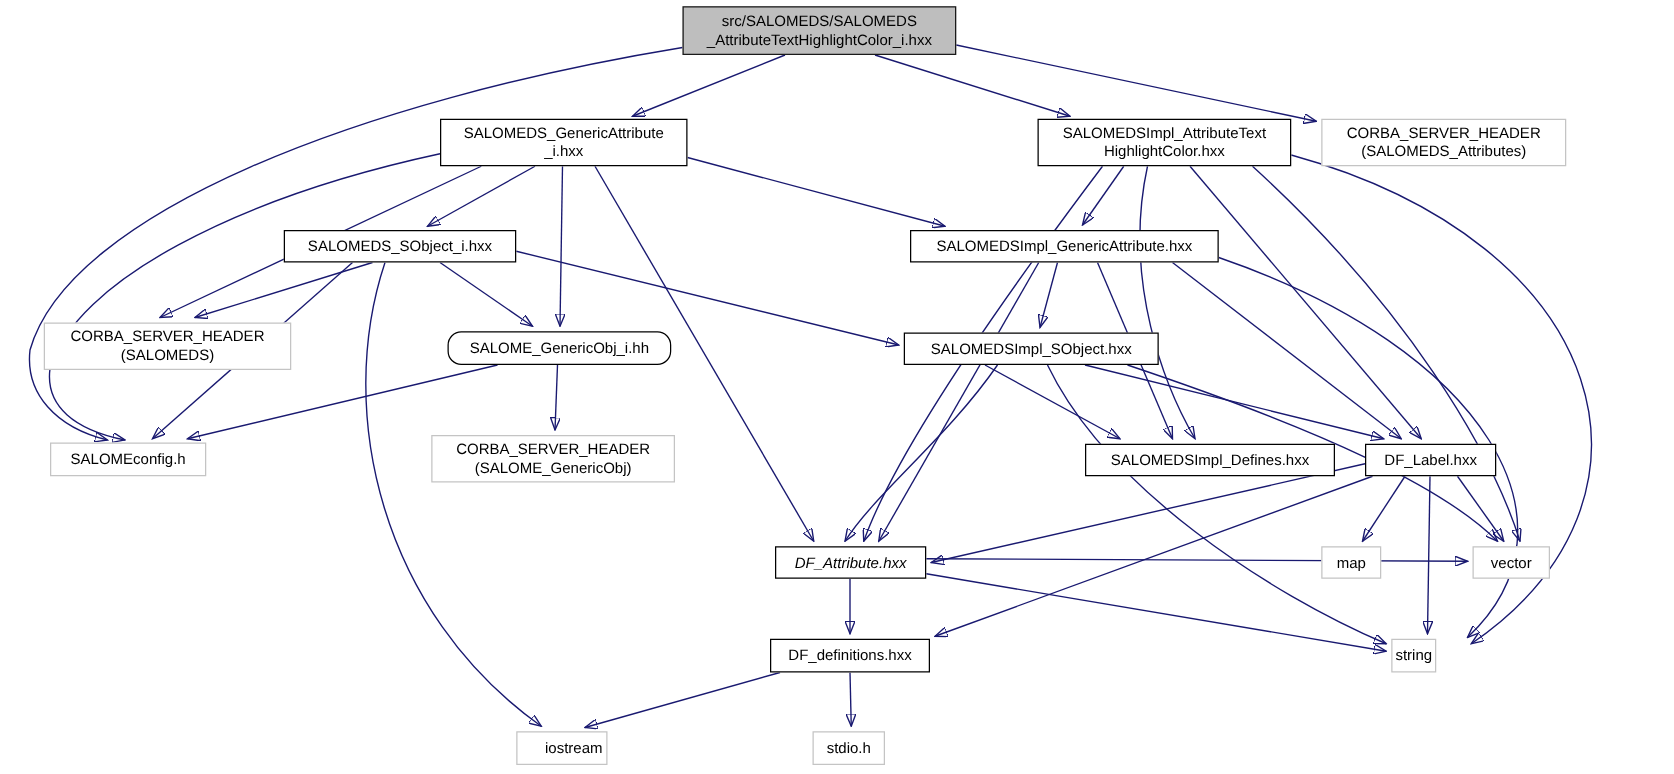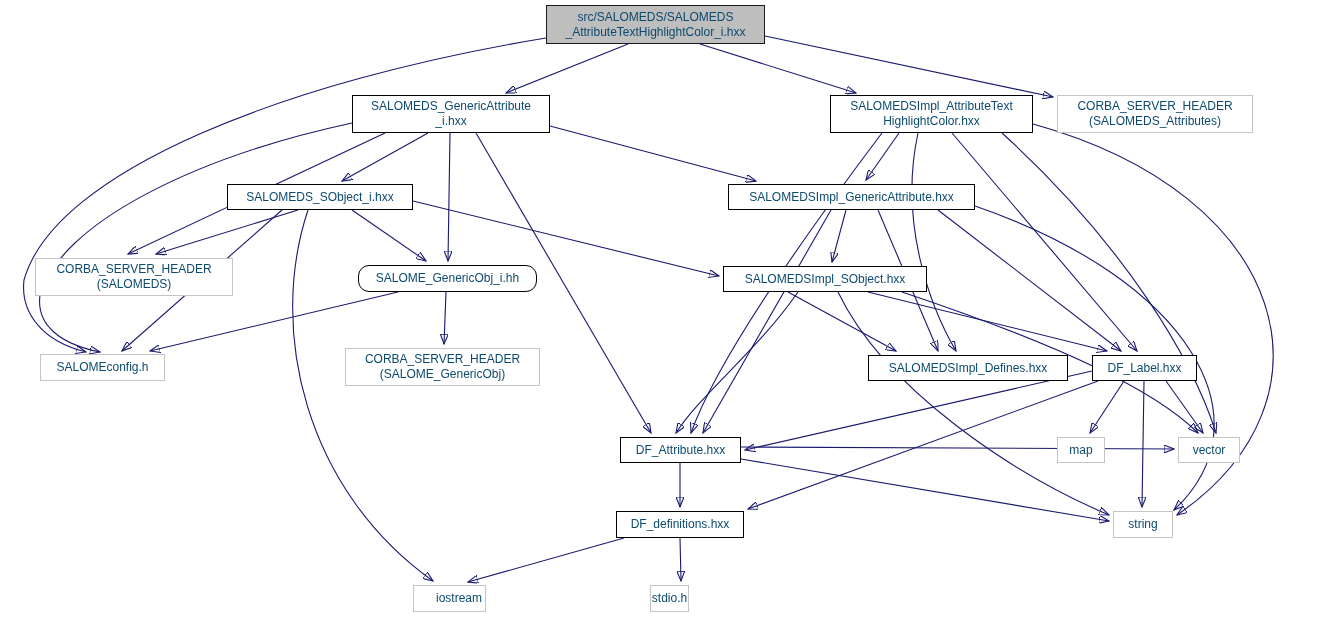--- a/index.html
+++ b/index.html
@@ -4,21 +4,21 @@
 <style>
   html,body{margin:0;padding:0;background:#ffffff;}
   #canvas{
     position:relative;width:1339px;height:619px;background:#ffffff;overflow:hidden;
     font-family:"Liberation Sans","DejaVu Sans",sans-serif;
   }
   #edges{position:absolute;left:0;top:0;width:1339px;height:619px;}
   #edges path{stroke:#191970;stroke-width:1.1;fill:none;}
   .node{
     position:absolute;display:flex;align-items:center;justify-content:center;
-    text-align:center;font-size:12px;line-height:15px;color:#0c4a6e;
+    text-align:center;font-size:12px;line-height:15px;color:#000000;
     background:#ffffff;border:1px solid #000;white-space:pre-line;
     box-sizing:border-box;padding:1px 3px;
   }
   .node.root{background:#bebebe;border:1.6px solid #1a1a1a;}
   .node.external{border:1px solid #c4c4c4;}
 </style>
 </head>
 <body>
 
 <div id="canvas">
@@ -99,27 +99,27 @@
 
   <div class="node external" style="left:40px;top:354px;width:125px;height:27px;">SALOMEconfig.h</div>
 
   <div class="node external" style="left:345px;top:348px;width:195px;height:38px;">CORBA_SERVER_HEADER
 (SALOME_GenericObj)</div>
 
   <div class="node" style="left:868px;top:355px;width:200px;height:26px;text-align:center;">SALOMEDSImpl_Defines.hxx</div>
 
   <div class="node" style="left:1092px;top:355px;width:105px;height:26px;">DF_Label.hxx</div>
 
-  <div class="node" style="left:620px;top:437px;width:121px;height:26px;">DF_Attribute.hxx</div>
+  <div class="node" style="left:620px;top:437px;width:121px;height:26px;font-style:italic;">DF_Attribute.hxx</div>
 
   <div class="node external" style="left:1057px;top:437px;width:48px;height:26px;">map</div>
 
   <div class="node external" style="left:1178px;top:437px;width:62px;height:26px;">vector</div>
 
   <div class="node" style="left:616px;top:511px;width:128px;height:27px;">DF_definitions.hxx</div>
 
-  <div class="node external" style="left:1113px;top:511px;width:60px;height:27px;">string</div>
+  <div class="node external" style="left:1113px;top:511px;width:36px;height:27px;">string</div>
 
   <div class="node external" style="left:413px;top:585px;width:73px;height:27px;padding-left:22px;">iostream</div>
 
-  <div class="node external" style="left:650px;top:585px;width:39px;height:27px;">stdio.h</div>
+  <div class="node external" style="left:650px;top:585px;width:58px;height:27px;">stdio.h</div>
 
 </div>
 
 </body></html>

